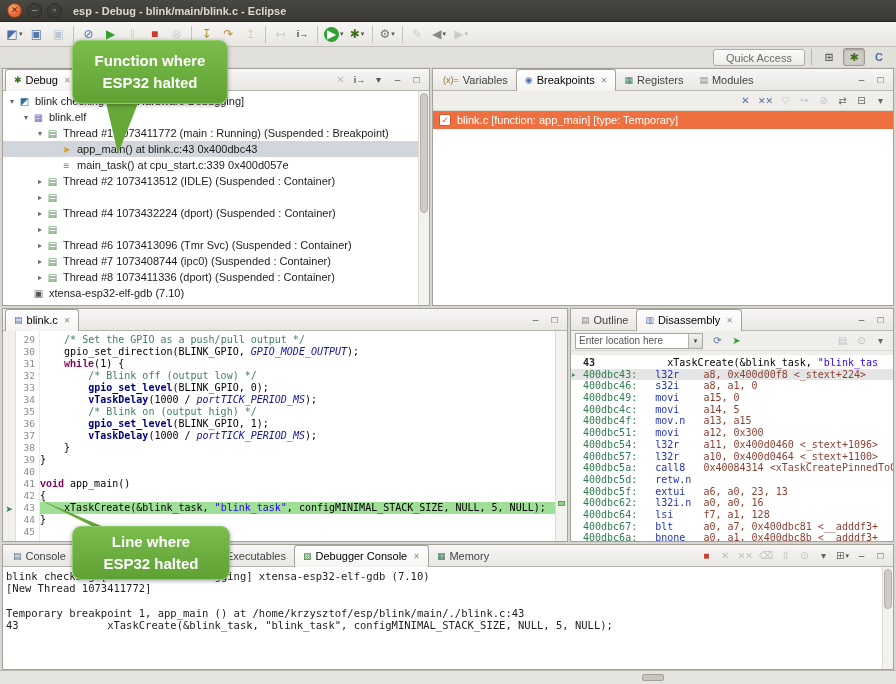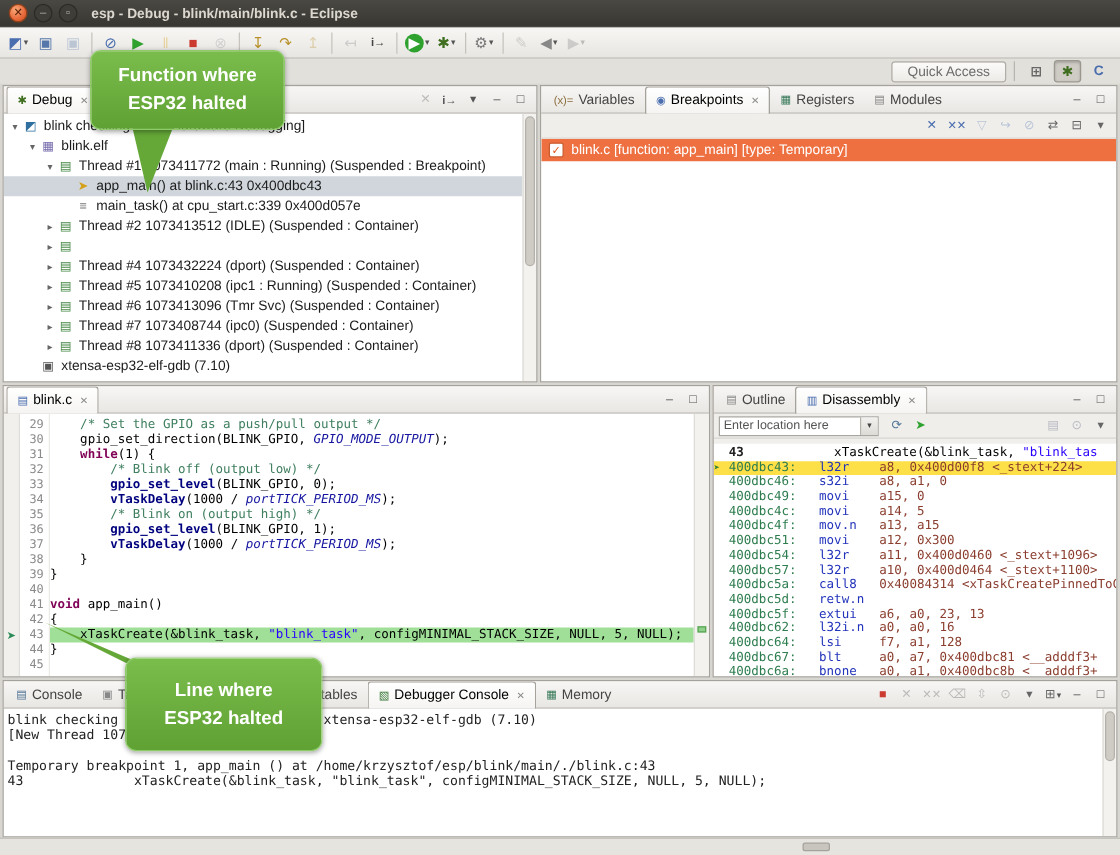--- a/index.html
+++ b/index.html
@@ -67,26 +67,26 @@
 .ruler{position:absolute;left:0;top:0;bottom:0;width:13px;background:#f1f0ed;border-right:1px solid #e0deda;padding-top:3px;}
 .lnums{position:absolute;left:13px;top:0;bottom:0;width:24px;background:#fff;border-right:1px solid #eceae6;padding-top:3px;font-family:"DejaVu Sans Mono",monospace;font-size:9.5px;}
 .codecol{position:absolute;left:37px;top:0;right:12px;bottom:0;background:#fff;padding-top:3px;}
 .overview{position:absolute;right:0;top:0;bottom:0;width:12px;background:#f3f2ef;border-left:1px solid #dedcd7;}
 .ovmark{position:absolute;left:2px;right:2px;height:5px;background:#8fd08a;border:1px solid #5aa355;}
 .rrow{height:12px;line-height:12px;text-align:center;}
 .iparrow{color:#2e8b57;font-size:9px;}
 .nrow{height:12px;line-height:12px;text-align:right;padding-right:4px;color:#8a8a8a;}
 .crow{height:12px;line-height:12px;white-space:pre;font-family:"DejaVu Sans Mono",monospace;font-size:10px;min-width:100%;}
 .crow.cur{background:#9fdf97;}
-.sp{color:#000;}.sc{color:#3f7f5f;}.sk{color:#7f0055;font-weight:bold;}.ss{color:#2a00ff;}.sm{color:#1414a0;font-style:italic;}.sf{color:#00007f;font-weight:bold;}.sb{font-weight:bold;}
+.sp{color:#000;}.sc{color:#3f7f5f;}.sk{color:#7f0055;font-weight:bold;font-family:Liberation Mono, monospace;}.ss{color:#2a00ff;}.sm{color:#1414a0;font-style:italic;}.sf{color:#00007f;font-weight:bold;}.sb{font-weight:bold;}
 
 
 #dis-body{top:46px;padding-top:2px;}
 .dline{height:11.7px;line-height:11.7px;white-space:pre;font-family:"DejaVu Sans Mono",monospace;font-size:10px;min-width:100%;}
-.dline.cur{background:#fde047;}
+.dline.cur{background:#e5e5e5;}
 .dgut{display:inline-block;width:12px;color:#2e7d32;font-size:8px;}
 .addr{color:#2e7d4f;}
 .mn{color:#2233bb;}
 .ops{color:#8b3e2f;}
 .loc-input{height:16px;background:#fff;border:1px solid #a9a7a1;display:flex;align-items:center;width:128px;margin-right:4px;}
 .loc-ph{flex:1;color:#555;padding:0 3px;font-size:10px;white-space:nowrap;overflow:hidden;}
 .loc-dd{width:14px;height:100%;background:linear-gradient(#f2f1ef,#dddbd6);border-left:1px solid #b5b2ac;font-size:7px;text-align:center;line-height:14px;color:#444;}
 #dis-sub{justify-content:flex-start;}
 #dis-sub .glyph{color:#557;}
 
@@ -268,21 +268,20 @@
           <span class="nicon" style="color: rgb(74, 138, 74);">▤</span>
         </div>
         <div class="trow" style="padding-left: 32px;">
           <span class="exp">▸</span>
           <span class="nicon" style="color: rgb(74, 138, 74);">▤</span>
           <span class="nlab">Thread #4 1073432224 (dport) (Suspended : Container)</span>
         </div>
         <div class="trow" style="padding-left: 32px;">
           <span class="exp">▸</span>
           <span class="nicon" style="color: rgb(74, 138, 74);">▤</span>
-          <span class="nlab">Thread #5 1073410208 (ipc1 : Running) (Suspended : Container)</span>
         </div>
         <div class="trow" style="padding-left: 32px;">
           <span class="exp">▸</span>
           <span class="nicon" style="color: rgb(74, 138, 74);">▤</span>
           <span class="nlab">Thread #6 1073413096 (Tmr Svc) (Suspended : Container)</span>
         </div>
         <div class="trow" style="padding-left: 32px;">
           <span class="exp">▸</span>
           <span class="nicon" style="color: rgb(74, 138, 74);">▤</span>
           <span class="nlab">Thread #7 1073408744 (ipc0) (Suspended : Container)</span>
@@ -604,18 +603,18 @@
     <polygon points="10,0 45,0 23,56" fill="#65a838"></polygon>
   </svg>
   <div class="callout" style="left:72px;top:40px;width:156px;height:64px;">
     <div>Function where</div>
     <div>ESP32 halted</div>
   </div>
 
   <svg class="ctail" style="left:30px;top:492px;" width="110" height="56">
     <polygon points="6,6 70,38 104,48" fill="#65a838"></polygon>
   </svg>
-  <div class="callout" style="left:100px;top:526px;width:158px;height:75px;">
+  <div class="callout" style="left:72px;top:526px;width:158px;height:54px;">
     <div>Line where</div>
     <div>ESP32 halted</div>
   </div>
 
 </div>
 
 </body></html>

